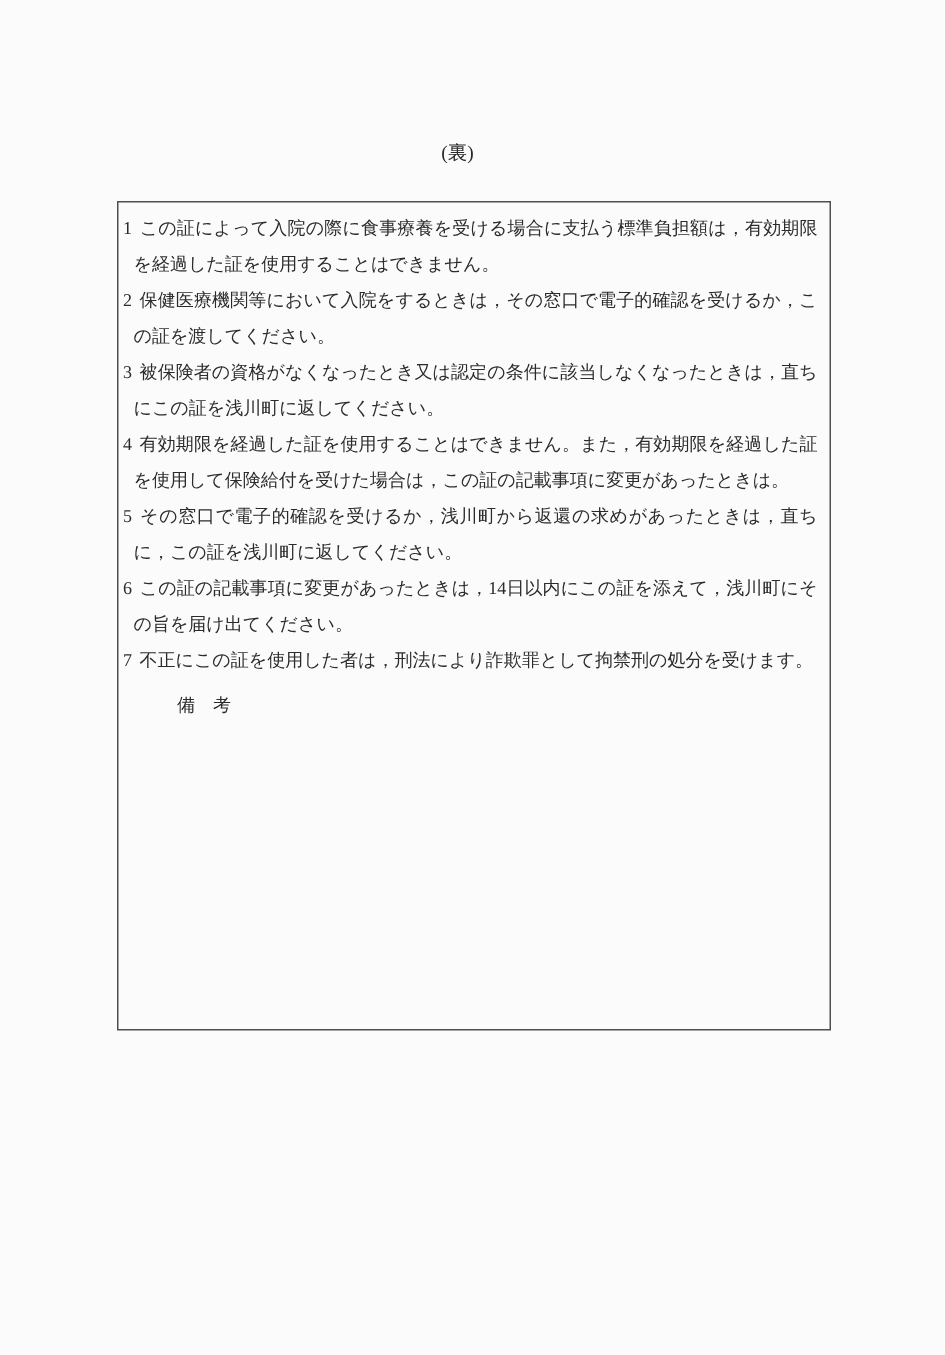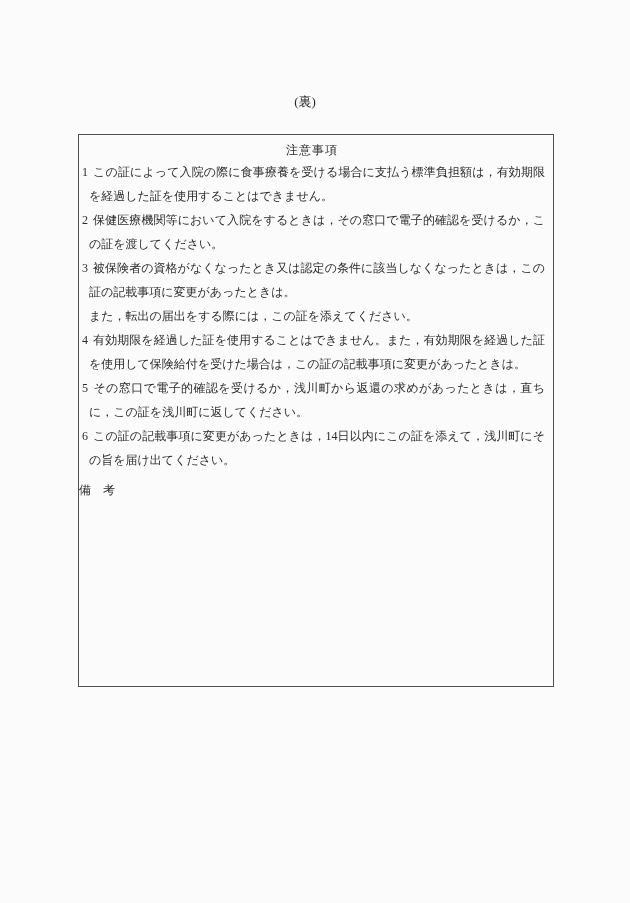--- a/index.html
+++ b/index.html
@@ -51,38 +51,38 @@
     margin-right: 5px;
   }
   .item-note {
     padding-left: 10px;
     text-indent: 0;
     text-align: justify;
     margin: 0;
   }
   .remarks {
     margin-top: 6px;
+    margin-left: 39px;
   }
 </style>
 </head>
 <body>
 
 <div class="side-label">(裏)</div>
 
 <div class="notice-box">
-  <div class="notice-title">注意事項</div>
 
   <p class="item"><span class="num">1</span><span>この証によって入院の際に食事療養を受ける場合に支払う標準負担額は，有効期限を経過した証を使用することはできません。</span></p>
 
   <p class="item"><span class="num">2</span><span>保健医療機関等において入院をするときは，その窓口で電子的確認を受けるか，この証を渡してください。</span></p>
 
-  <p class="item"><span class="num">3</span><span>被保険者の資格がなくなったとき又は認定の条件に該当しなくなったときは，この証の記載事項に変更があったときは。</span></p>
-  <p class="item-note">また，転出の届出をする際には，この証を添えてください。</p>
+  <p class="item"><span class="num">3</span><span>被保険者の資格がなくなったとき又は認定の条件に該当しなくなったときは，直ちにこの証を浅川町に返してください。</span></p>
 
   <p class="item"><span class="num">4</span><span>有効期限を経過した証を使用することはできません。また，有効期限を経過した証を使用して保険給付を受けた場合は，この証の記載事項に変更があったときは。</span></p>
 
   <p class="item"><span class="num">5</span><span>その窓口で電子的確認を受けるか，浅川町から返還の求めがあったときは，直ちに，この証を浅川町に返してください。</span></p>
 
   <p class="item"><span class="num">6</span><span>この証の記載事項に変更があったときは，14日以内にこの証を添えて，浅川町にその旨を届け出てください。</span></p>
 
+  <p class="item"><span class="num">7</span><span>不正にこの証を使用した者は，刑法により詐欺罪として拘禁刑の処分を受けます。</span></p>
 
   <div class="remarks">備　考</div>
 </div>
 
 </body></html>

